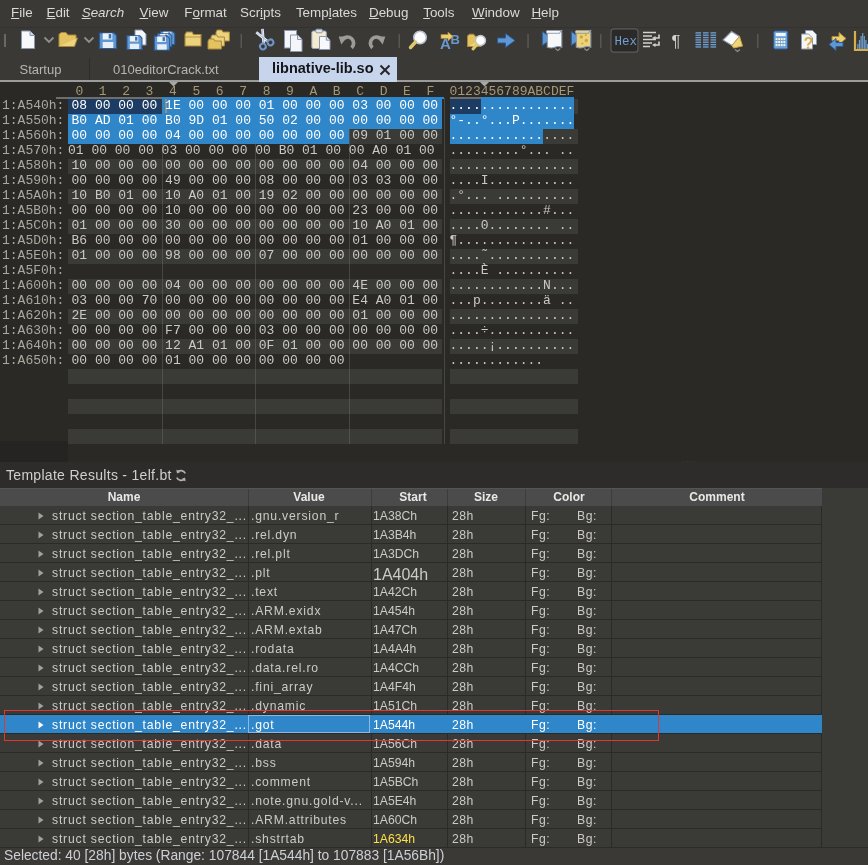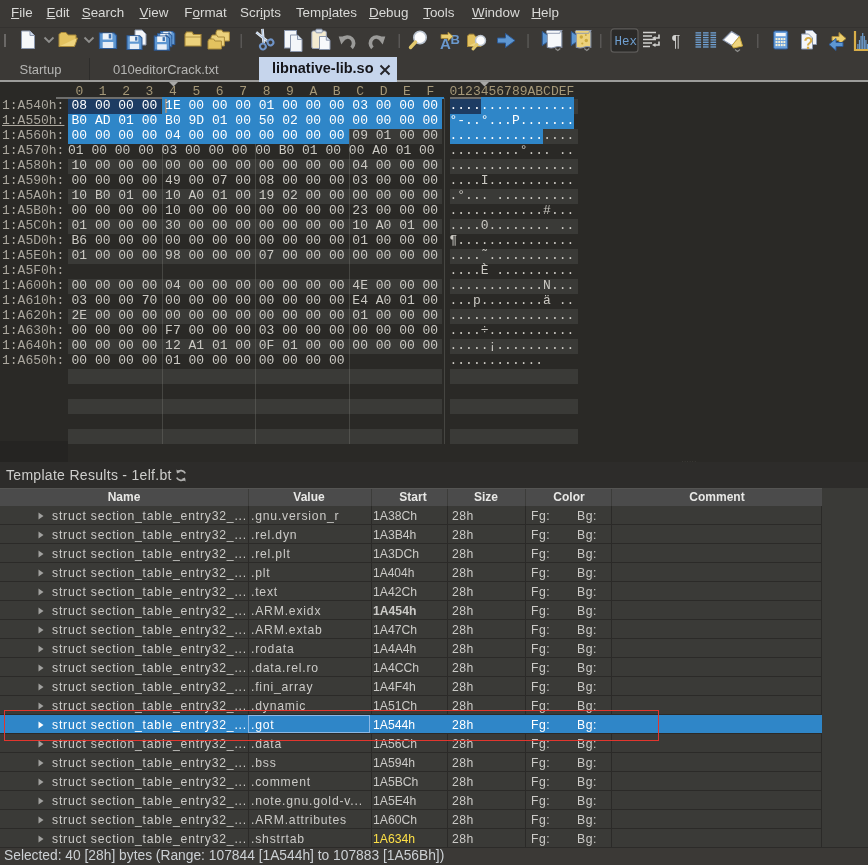--- a/index.html
+++ b/index.html
@@ -5,21 +5,21 @@
   body{width:868px;height:865px;overflow:hidden;position:relative;
        background:#3b3936;font-family:"Liberation Sans",sans-serif;
        -webkit-font-smoothing:antialiased;}
   .abs{position:absolute;}
   .mono{font-family:"Liberation Mono",monospace;}
 </style></head><body>
 
 <div class="abs" style="left:0;top:0;width:868px;height:27px;background:#3b3936;border-bottom:1px solid #343230;"></div>
 <div class="abs" style="left:11.0px;top:5px;font-size:13.4px;color:#d9d9d7;"><u>F</u>ile</div>
 <div class="abs" style="left:46.5px;top:5px;font-size:13.4px;color:#d9d9d7;"><u>E</u>dit</div>
-<div class="abs" style="left:81.7px;top:5px;font-size:13.4px;color:#d9d9d7;"><u>S</u>earch</div>
+<div class="abs" style="left:81.7px;top:5px;font-size:13.4px;color:#d9d9d7;font-style:italic;"><u>S</u>earch</div>
 <div class="abs" style="left:139.5px;top:5px;font-size:13.4px;color:#d9d9d7;"><u>V</u>iew</div>
 <div class="abs" style="left:184.3px;top:5px;font-size:13.4px;color:#d9d9d7;">F<u>o</u>rmat</div>
 <div class="abs" style="left:240.0px;top:5px;font-size:13.4px;color:#d9d9d7;">Scr<u>i</u>pts</div>
 <div class="abs" style="left:295.9px;top:5px;font-size:13.4px;color:#d9d9d7;">Temp<u>l</u>ates</div>
 <div class="abs" style="left:369.0px;top:5px;font-size:13.4px;color:#d9d9d7;"><u>D</u>ebug</div>
 <div class="abs" style="left:423.2px;top:5px;font-size:13.4px;color:#d9d9d7;"><u>T</u>ools</div>
 <div class="abs" style="left:472.0px;top:5px;font-size:13.4px;color:#d9d9d7;"><u>W</u>indow</div>
 <div class="abs" style="left:531.4px;top:5px;font-size:13.4px;color:#d9d9d7;"><u>H</u>elp</div>
 <div class="abs" style="left:0;top:28px;width:868px;height:27px;background:#3b3936;"></div>
 <svg class="abs" style="left:0;top:28px;" width="868" height="28" viewBox="0 0 868 28">
@@ -273,34 +273,34 @@
 <div class="abs" style="left:449.5px;top:16.9px;width:31.2px;height:15px;background:#1d3c63;"></div>
 <div class="abs" style="left:480.7px;top:16.9px;width:93.6px;height:15px;background:#2f86c8;"></div>
 <div class="abs" style="left:67.8px;top:31.9px;width:374.5px;height:15px;background:#2f86c8;"></div>
 <div class="abs" style="left:449.5px;top:31.9px;width:124.8px;height:15px;background:#2f86c8;"></div>
 <div class="abs" style="left:67.8px;top:46.9px;width:280.9px;height:15px;background:#2f86c8;"></div>
 <div class="abs" style="left:449.5px;top:46.9px;width:93.6px;height:15px;background:#2f86c8;"></div>
 <div class="abs" style="left:165px;top:16.9px;width:1.7px;height:14px;background:#8e8e8c;"></div>
 <div class="abs mono" style="left:2px;top:17.4px;font-size:13px;line-height:14px;color:#aca89f;">1:A540h:</div>
 <div class="abs mono" style="left:71.5px;top:17.4px;font-size:13px;line-height:14px;color:#cbc9c3;white-space:pre;"><span style="color:#fff">08 00 00 00 1E 00 00 00 01 00 00 00 03 00 00 00</span></div>
 <div class="abs mono" style="left:449.5px;top:17.4px;font-size:13px;line-height:14px;color:#cbc9c3;white-space:pre;"><span style="color:#fff">................</span></div>
-<div class="abs mono" style="left:2px;top:32.4px;font-size:13px;line-height:14px;color:#aca89f;text-decoration:underline;">1:A550h:</div>
+<div class="abs mono" style="left:2px;top:32.4px;font-size:13px;line-height:14px;color:#aca89f;">1:A550h:</div>
 <div class="abs mono" style="left:71.5px;top:32.4px;font-size:13px;line-height:14px;color:#cbc9c3;white-space:pre;"><span style="color:#fff">B0 AD 01 00 B0 9D 01 00 50 02 00 00 00 00 00 00</span></div>
 <div class="abs mono" style="left:449.5px;top:32.4px;font-size:13px;line-height:14px;color:#cbc9c3;white-space:pre;"><span style="color:#fff">°-..°...P.......</span></div>
 <div class="abs mono" style="left:2px;top:47.4px;font-size:13px;line-height:14px;color:#aca89f;">1:A560h:</div>
 <div class="abs mono" style="left:71.5px;top:47.4px;font-size:13px;line-height:14px;color:#cbc9c3;white-space:pre;"><span style="color:#fff">00 00 00 00 04 00 00 00 00 00 00 00 </span>09 01 00 00</div>
 <div class="abs mono" style="left:449.5px;top:47.4px;font-size:13px;line-height:14px;color:#cbc9c3;white-space:pre;"><span style="color:#fff">............</span>....</div>
 <div class="abs mono" style="left:2px;top:62.4px;font-size:13px;line-height:14px;color:#aca89f;">1:A570h:</div>
 <div class="abs mono" style="left:68px;top:62.4px;font-size:13px;line-height:14px;color:#cbc9c3;white-space:pre;">01 00 00 00 03 00 00 00 00 B0 01 00 00 A0 01 00</div>
 <div class="abs mono" style="left:449.5px;top:62.4px;font-size:13px;line-height:14px;color:#cbc9c3;white-space:pre;">.........°... ..</div>
 <div class="abs mono" style="left:2px;top:77.4px;font-size:13px;line-height:14px;color:#aca89f;">1:A580h:</div>
 <div class="abs mono" style="left:71.5px;top:77.4px;font-size:13px;line-height:14px;color:#cbc9c3;white-space:pre;">10 00 00 00 00 00 00 00 00 00 00 00 04 00 00 00</div>
 <div class="abs mono" style="left:449.5px;top:77.4px;font-size:13px;line-height:14px;color:#cbc9c3;white-space:pre;">................</div>
 <div class="abs mono" style="left:2px;top:92.4px;font-size:13px;line-height:14px;color:#aca89f;">1:A590h:</div>
-<div class="abs mono" style="left:71.5px;top:92.4px;font-size:13px;line-height:14px;color:#cbc9c3;white-space:pre;">00 00 00 00 49 00 07 00 08 00 00 00 03 00 00 00</div>
+<div class="abs mono" style="left:71.5px;top:92.4px;font-size:13px;line-height:14px;color:#cbc9c3;white-space:pre;">00 00 00 00 49 00 00 00 08 00 00 00 03 03 00 00</div>
 <div class="abs mono" style="left:449.5px;top:92.4px;font-size:13px;line-height:14px;color:#cbc9c3;white-space:pre;">....I...........</div>
 <div class="abs mono" style="left:2px;top:107.4px;font-size:13px;line-height:14px;color:#aca89f;">1:A5A0h:</div>
 <div class="abs mono" style="left:71.5px;top:107.4px;font-size:13px;line-height:14px;color:#cbc9c3;white-space:pre;">10 B0 01 00 10 A0 01 00 19 02 00 00 00 00 00 00</div>
 <div class="abs mono" style="left:449.5px;top:107.4px;font-size:13px;line-height:14px;color:#cbc9c3;white-space:pre;">.°... ..........</div>
 <div class="abs mono" style="left:2px;top:122.4px;font-size:13px;line-height:14px;color:#aca89f;">1:A5B0h:</div>
 <div class="abs mono" style="left:71.5px;top:122.4px;font-size:13px;line-height:14px;color:#cbc9c3;white-space:pre;">00 00 00 00 10 00 00 00 00 00 00 00 23 00 00 00</div>
 <div class="abs mono" style="left:449.5px;top:122.4px;font-size:13px;line-height:14px;color:#cbc9c3;white-space:pre;">............#...</div>
 <div class="abs mono" style="left:2px;top:137.4px;font-size:13px;line-height:14px;color:#aca89f;">1:A5C0h:</div>
 <div class="abs mono" style="left:71.5px;top:137.4px;font-size:13px;line-height:14px;color:#cbc9c3;white-space:pre;">01 00 00 00 30 00 00 00 00 00 00 00 10 A0 01 00</div>
 <div class="abs mono" style="left:449.5px;top:137.4px;font-size:13px;line-height:14px;color:#cbc9c3;white-space:pre;">....0........ ..</div>
@@ -397,41 +397,41 @@
 <div class="abs" style="left:373px;top:547px;font-size:12.2px;color:#cbcac7;">1A3DCh</div>
 <div class="abs" style="left:452px;top:547px;font-size:12.2px;letter-spacing:0.5px;color:#cbcac7;">28h</div>
 <div class="abs" style="left:531px;top:547px;font-size:12.2px;letter-spacing:0.5px;color:#cbcac7;">Fg:</div>
 <div class="abs" style="left:577px;top:547px;font-size:12.2px;letter-spacing:0.5px;color:#cbcac7;">Bg:</div>
 <div class="abs" style="left:0;top:581px;width:822px;height:1px;background:#2b2a28;"></div>
 <svg class="abs" style="left:38px;top:569px;" width="6" height="8">
     <path d="M0.5 0.5 v7 l5-3.5 z" fill="#a2a2a0"></path>
   </svg>
 <div class="abs" style="left:52px;top:566px;font-size:12.2px;letter-spacing:0.8px;color:#cbcac7;">struct section_table_entry32_...</div>
 <div class="abs" style="left:251px;top:566px;font-size:12.2px;letter-spacing:0.8px;color:#cbcac7;">.plt</div>
-<div class="abs" style="left:373px;top:566px;font-size:12px;color:#cbcac7;">1A404h</div>
+<div class="abs" style="left:373px;top:566px;font-size:16px;color:#cbcac7;">1A404h</div>
 <div class="abs" style="left:452px;top:566px;font-size:12.2px;letter-spacing:0.5px;color:#cbcac7;">28h</div>
 <div class="abs" style="left:531px;top:566px;font-size:12.2px;letter-spacing:0.5px;color:#cbcac7;">Fg:</div>
 <div class="abs" style="left:577px;top:566px;font-size:12.2px;letter-spacing:0.5px;color:#cbcac7;">Bg:</div>
 <div class="abs" style="left:0;top:600px;width:822px;height:1px;background:#2b2a28;"></div>
 <svg class="abs" style="left:38px;top:588px;" width="6" height="8">
     <path d="M0.5 0.5 v7 l5-3.5 z" fill="#a2a2a0"></path>
   </svg>
 <div class="abs" style="left:52px;top:585px;font-size:12.2px;letter-spacing:0.8px;color:#cbcac7;">struct section_table_entry32_...</div>
 <div class="abs" style="left:251px;top:585px;font-size:12.2px;letter-spacing:0.8px;color:#cbcac7;">.text</div>
 <div class="abs" style="left:373px;top:585px;font-size:12.2px;color:#cbcac7;">1A42Ch</div>
 <div class="abs" style="left:452px;top:585px;font-size:12.2px;letter-spacing:0.5px;color:#cbcac7;">28h</div>
 <div class="abs" style="left:531px;top:585px;font-size:12.2px;letter-spacing:0.5px;color:#cbcac7;">Fg:</div>
 <div class="abs" style="left:577px;top:585px;font-size:12.2px;letter-spacing:0.5px;color:#cbcac7;">Bg:</div>
 <div class="abs" style="left:0;top:619px;width:822px;height:1px;background:#2b2a28;"></div>
 <svg class="abs" style="left:38px;top:607px;" width="6" height="8">
     <path d="M0.5 0.5 v7 l5-3.5 z" fill="#a2a2a0"></path>
   </svg>
 <div class="abs" style="left:52px;top:604px;font-size:12.2px;letter-spacing:0.8px;color:#cbcac7;">struct section_table_entry32_...</div>
 <div class="abs" style="left:251px;top:604px;font-size:12.2px;letter-spacing:0.8px;color:#cbcac7;">.ARM.exidx</div>
-<div class="abs" style="left:373px;top:604px;font-size:12.2px;color:#cbcac7;font-weight:bold;">1A454h</div>
+<div class="abs" style="left:373px;top:604px;font-size:12.2px;color:#cbcac7;">1A454h</div>
 <div class="abs" style="left:452px;top:604px;font-size:12.2px;letter-spacing:0.5px;color:#cbcac7;">28h</div>
 <div class="abs" style="left:531px;top:604px;font-size:12.2px;letter-spacing:0.5px;color:#cbcac7;">Fg:</div>
 <div class="abs" style="left:577px;top:604px;font-size:12.2px;letter-spacing:0.5px;color:#cbcac7;">Bg:</div>
 <div class="abs" style="left:0;top:638px;width:822px;height:1px;background:#2b2a28;"></div>
 <svg class="abs" style="left:38px;top:626px;" width="6" height="8">
     <path d="M0.5 0.5 v7 l5-3.5 z" fill="#a2a2a0"></path>
   </svg>
 <div class="abs" style="left:52px;top:623px;font-size:12.2px;letter-spacing:0.8px;color:#cbcac7;">struct section_table_entry32_...</div>
 <div class="abs" style="left:251px;top:623px;font-size:12.2px;letter-spacing:0.8px;color:#cbcac7;">.ARM.extab</div>
 <div class="abs" style="left:373px;top:623px;font-size:12.2px;color:#cbcac7;">1A47Ch</div>

